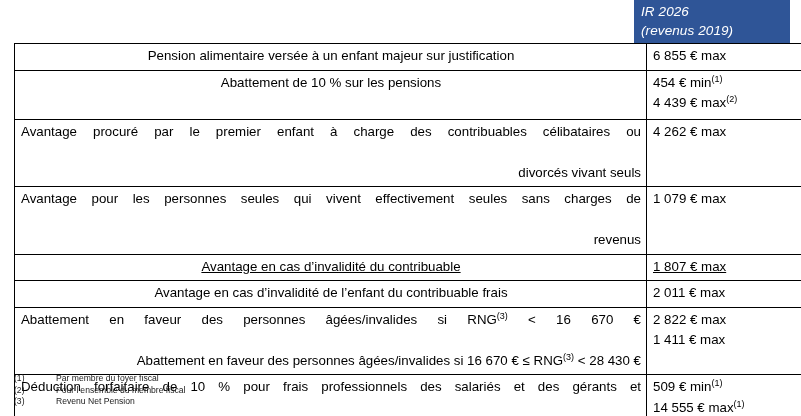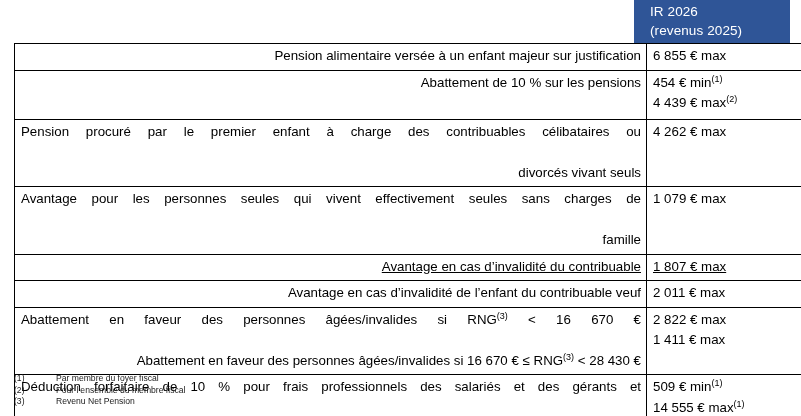--- a/index.html
+++ b/index.html
@@ -16,25 +16,26 @@
   .hdr-row{
     position:absolute;left:0;top:0;width:790px;height:43px;
     display:flex;
   }
   .hdr-spacer{width:634px;height:43px;background:#ffffff;}
   .hdr-cell{
     width:156px;height:58px;
     background:#2F5597;
     color:#ffffff;
     box-sizing:border-box;
-    padding:2px 0 0 16px;
+    padding:2px 0 0 7px;
     font-size:13.5px;
     line-height:19px;
     font-weight:normal;
     letter-spacing:.1px;
+    font-style:italic;
   }
 
   
   table.grid{
     position:absolute;left:14px;top:43px;
     width:776px;
     border-collapse:collapse;
     table-layout:fixed;
   }
   table.grid td{
@@ -44,21 +45,21 @@
     font-size:13.3px;
     line-height:20.5px;
     background:#ffffff;
   }
   td.lbl{width:620px;text-align:justify;text-justify:inter-word;}
   td.val{width:156px;white-space:nowrap;}
   
   td.lbl .j{display:block;text-align:justify;}
   td.lbl .j:after{content:"";display:inline-block;width:100%;}
   td.lbl .last{display:block;text-align:right;}
-  td.lbl .plain{display:block;text-align:right;}
+  td.lbl .plain{display:block;text-align:center;}
   .sup{font-size:9px;vertical-align:super;line-height:0;}
   .vline{display:block;}
 
   
   tr.r0 td{height:20px;}
   tr.r1 td{height:43px;margin-left:12px;}
   tr.r2 td{height:41px;}
   tr.r3 td{height:41px;}
   tr.r4 td{height:20px;text-decoration:underline;}
   tr.r5 td{height:20px;}
@@ -76,21 +77,21 @@
 </style>
 </head>
 <body>
 
 <div class="page">
 
   <div class="hdr-row">
     <div class="hdr-spacer"></div>
     <div class="hdr-cell">
       <div>IR 2026</div>
-      <div>(revenus 2025)</div>
+      <div>(revenus 2019)</div>
     </div>
   </div>
 
   <table class="grid">
     <tbody id="grid-body">
         <tr class="r0">
           <td class="lbl">
             <span class="plain">Pension alimentaire versée à un enfant majeur sur justification</span>
           </td>
           <td class="val">
@@ -101,47 +102,47 @@
           <td class="lbl">
             <span class="plain">Abattement de 10 % sur les pensions</span>
           </td>
           <td class="val">
             <span class="vline">454 € min<span class="sup">(1)</span></span>
             <span class="vline">4 439 € max<span class="sup">(2)</span></span>
           </td>
         </tr>
         <tr class="r2">
           <td class="lbl">
-            <span class="j">Pension procuré par le premier enfant à charge des contribuables célibataires ou</span>
+            <span class="j">Avantage procuré par le premier enfant à charge des contribuables célibataires ou</span>
             <span class="last">divorcés vivant seuls</span>
           </td>
           <td class="val">
             <span class="vline">4 262 € max</span>
           </td>
         </tr>
         <tr class="r3">
           <td class="lbl">
             <span class="j">Avantage pour les personnes seules qui vivent effectivement seules sans charges de</span>
-            <span class="last">famille</span>
+            <span class="last">revenus</span>
           </td>
           <td class="val">
             <span class="vline">1 079 € max</span>
           </td>
         </tr>
         <tr class="r4">
           <td class="lbl">
             <span class="plain">Avantage en cas d’invalidité du contribuable</span>
           </td>
           <td class="val">
             <span class="vline">1 807 € max</span>
           </td>
         </tr>
         <tr class="r5">
           <td class="lbl">
-            <span class="plain">Avantage en cas d’invalidité de l’enfant du contribuable veuf</span>
+            <span class="plain">Avantage en cas d’invalidité de l’enfant du contribuable frais</span>
           </td>
           <td class="val">
             <span class="vline">2 011 € max</span>
           </td>
         </tr>
         <tr class="r6">
           <td class="lbl">
             <span class="j">Abattement en faveur des personnes âgées/invalides si RNG<span class="sup">(3)</span> &lt; 16 670 €</span>
             <span class="last">Abattement en faveur des personnes âgées/invalides si 16 670 € ≤ RNG<span class="sup">(3)</span> &lt; 28 430 €</span>
           </td>

